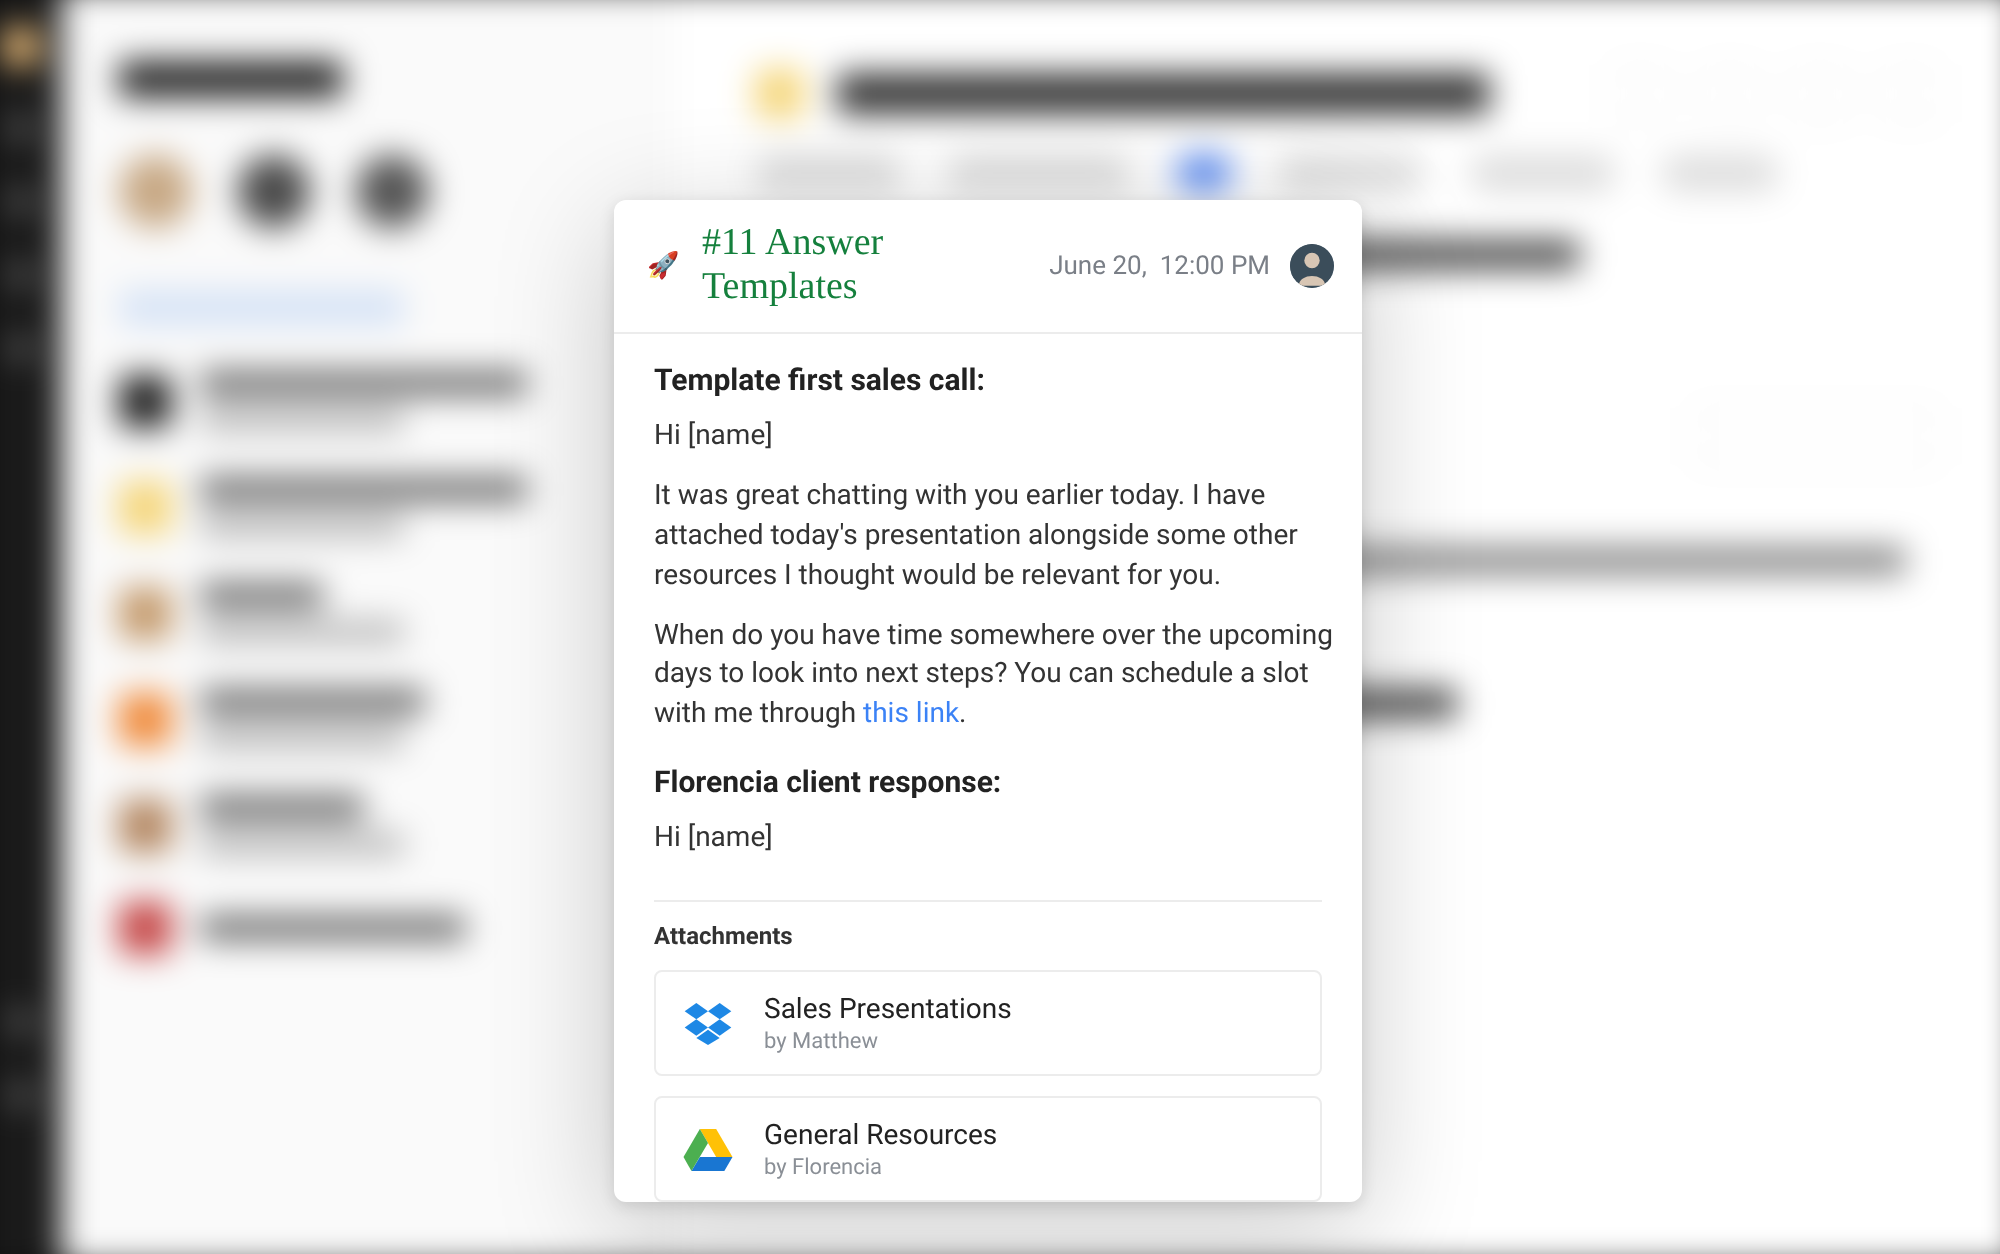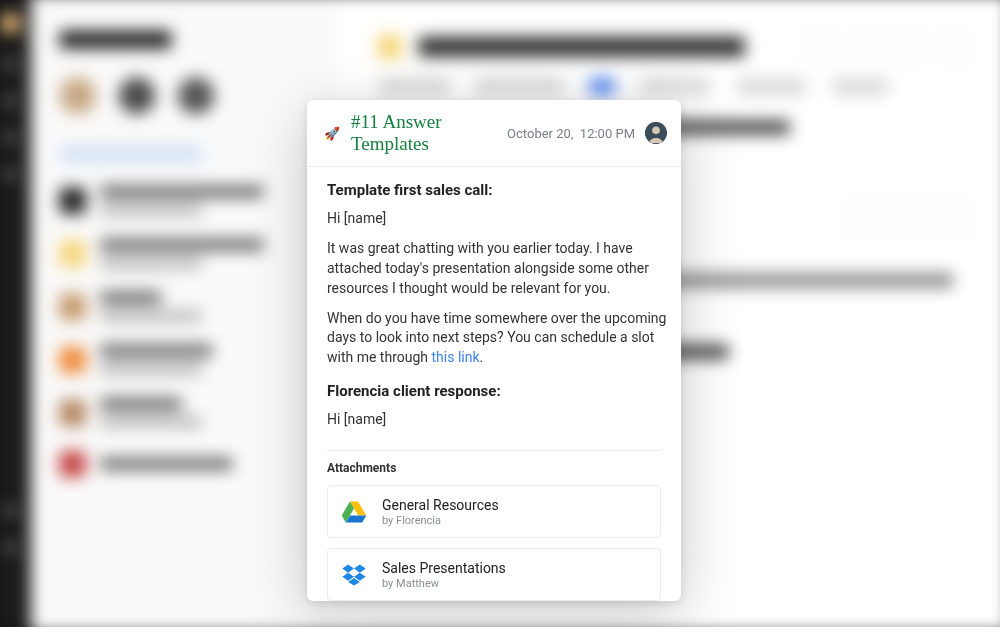--- a/index.html
+++ b/index.html
@@ -326,21 +326,21 @@
         </div>
       </div>
   </div>
 </div>
 
 <div class="card">
   <div class="card-header">
     <span class="rocket-badge">🚀</span>
     <span class="card-title">#11 Answer Templates</span>
     <span class="card-date">
-      <span>October 20,</span>&nbsp;&nbsp;<span>12:00 PM</span>
+      <span>June 20,</span>&nbsp;&nbsp;<span>12:00 PM</span>
     </span>
     <span class="avatar">
       <svg viewBox="0 0 40 40">
           <circle cx="20" cy="20" r="20" fill="#3b4d5a"></circle>
           <circle cx="20" cy="15" r="7" fill="#d8c6b4"></circle>
           <path d="M8 38 C8 26 32 26 32 38 Z" fill="#d8c6b4"></path>
         </svg>
     </span>
   </div>
 
@@ -354,44 +354,44 @@
     <div class="spacer"></div>
 
     <div class="section-title">Florencia client response:</div>
     <p>Hi [name]</p>
   </div>
 
   <hr class="card-divider">
 
   <div class="attachments-section">
     <div class="attachments-label">Attachments</div>
-
-    <div class="attachment">
-      <span class="attachment-icon">
-        <svg viewBox="0 0 48 48" width="28" height="28">
-          <path d="M17 6 L31 6 L45 30 L31 30 Z" fill="#FFC107"></path>
-          <path d="M9.8 42 L17 30 L45 30 L38 42 Z" fill="#1976D2"></path>
-          <path d="M3 30 L9.8 42 L24 18 L17 6 Z" fill="#4CAF50"></path>
-        </svg>
-      </span>
-      <div class="attachment-info">
-        <span class="attachment-title">General Resources</span>
-        <span class="attachment-by">by Florencia</span>
-      </div>
-    </div>
 
     <div class="attachment">
       <span class="attachment-icon">
         <svg viewBox="0 0 48 48" width="28" height="28">
           <path fill="#1E88E5" d="M14 6 L24 13 L14 20 L4 13 Z"></path>
           <path fill="#1E88E5" d="M34 6 L44 13 L34 20 L24 13 Z"></path>
           <path fill="#1E88E5" d="M14 20 L24 27 L14 34 L4 27 Z"></path>
           <path fill="#1E88E5" d="M34 20 L44 27 L34 34 L24 27 Z"></path>
           <path fill="#1E88E5" d="M24 29 L34 36 L24 42 L14 36 Z"></path>
         </svg>
       </span>
       <div class="attachment-info">
         <span class="attachment-title">Sales Presentations</span>
         <span class="attachment-by">by Matthew</span>
       </div>
     </div>
+
+    <div class="attachment">
+      <span class="attachment-icon">
+        <svg viewBox="0 0 48 48" width="28" height="28">
+          <path d="M17 6 L31 6 L45 30 L31 30 Z" fill="#FFC107"></path>
+          <path d="M9.8 42 L17 30 L45 30 L38 42 Z" fill="#1976D2"></path>
+          <path d="M3 30 L9.8 42 L24 18 L17 6 Z" fill="#4CAF50"></path>
+        </svg>
+      </span>
+      <div class="attachment-info">
+        <span class="attachment-title">General Resources</span>
+        <span class="attachment-by">by Florencia</span>
+      </div>
+    </div>
   </div>
 </div>
 
 </body></html>

